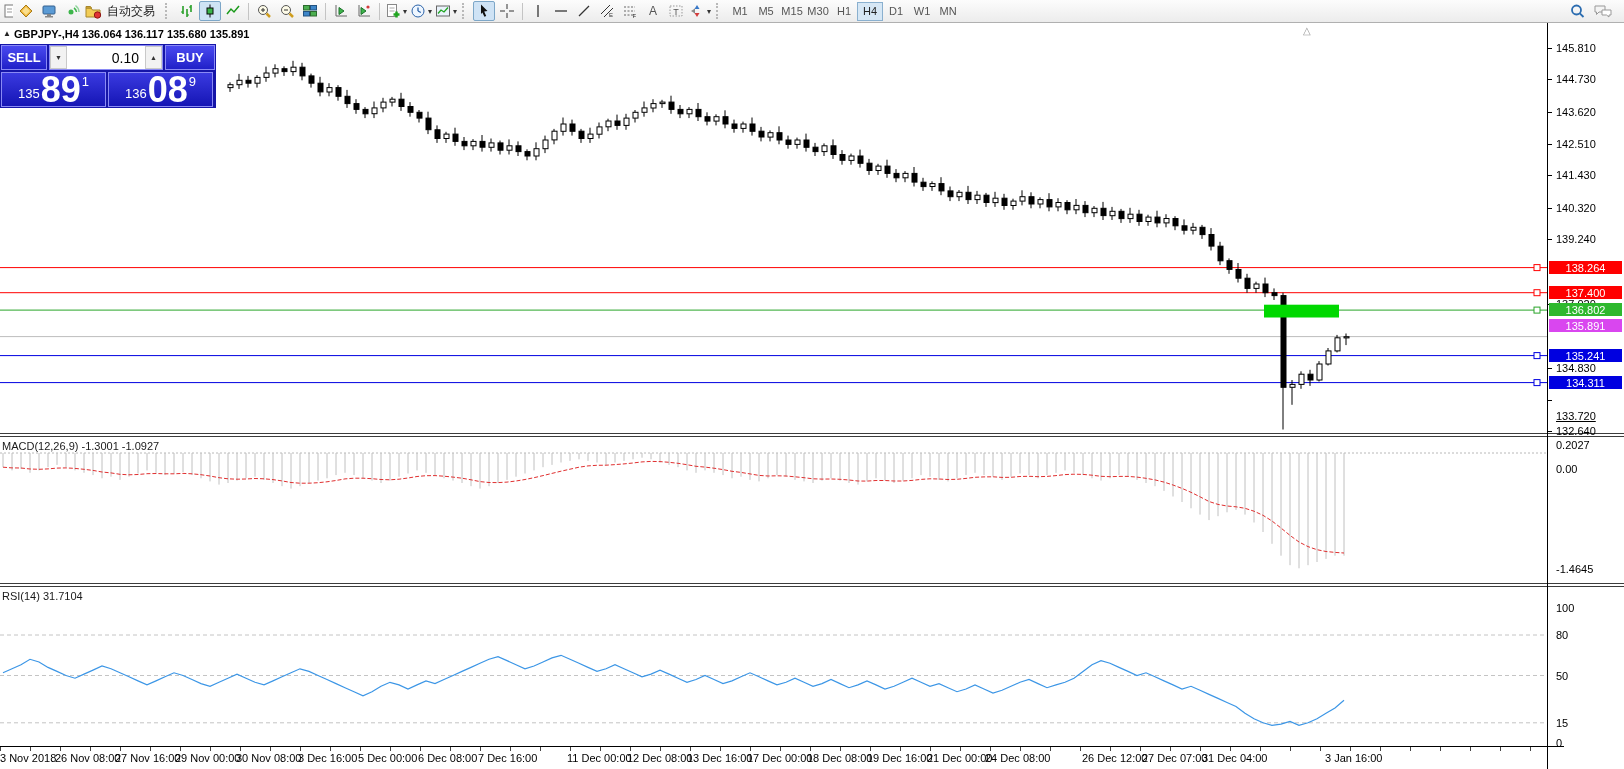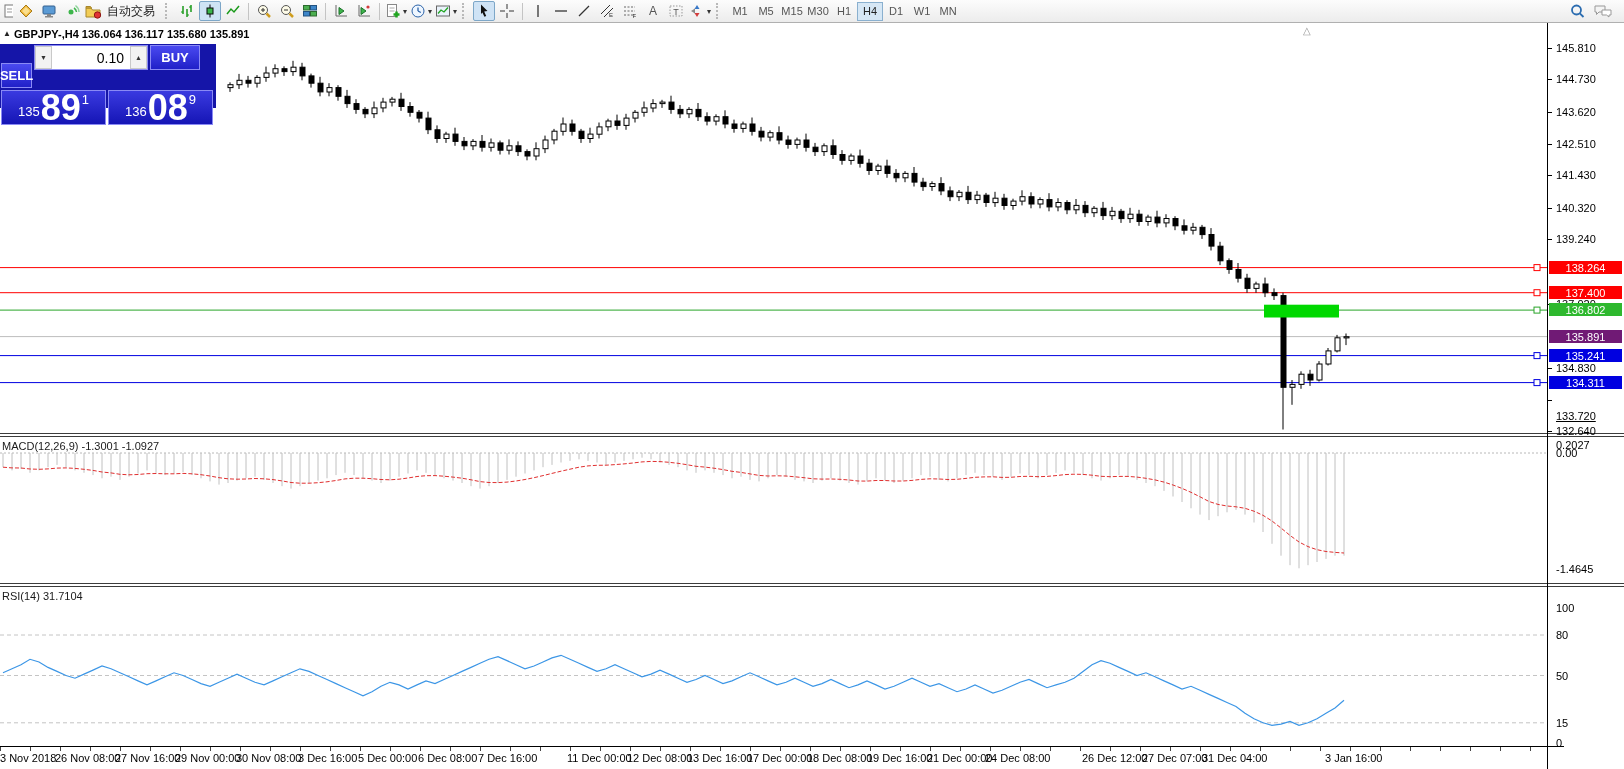--- a/index.html
+++ b/index.html
@@ -41,21 +41,21 @@
   #annotation{position:absolute;left:995px;top:284px;font-size:24px;font-weight:bold;
     color:#00e400;white-space:nowrap;letter-spacing:1px;}
   #scroll-marker{position:absolute;left:1303px;top:2px;font-size:10px;color:#999;}
   
   #trade-panel{position:absolute;left:0px;top:21px;width:216px;height:64px;background:#1515a8;
     padding:1px;box-sizing:border-box;}
   .tp-row{display:flex;gap:2px;}
   .tp-btn{height:25px;background:linear-gradient(#4a4af0,#2020c8);border:1px solid #8a8af5;
     color:#fff;font-size:13px;font-weight:bold;display:flex;align-items:center;justify-content:center;
     box-sizing:border-box;}
-  #sell-btn{width:31px;margin-top:18px;}
+  #sell-btn{width:46px;}
   #buy-btn{width:50px;}
   #vol-stepper{width:114px;height:25px;background:#fff;border:1px solid #8a8af5;display:flex;
     align-items:stretch;box-sizing:border-box;}
   .step-btn{width:17px;background:#f2f2f2;border:1px solid #c9c9c9;font-size:7px;color:#333;
     display:flex;align-items:center;justify-content:center;box-sizing:border-box;}
   #vol-input{flex:1;border:none;outline:none;text-align:right;font-size:14px;padding-right:6px;
     font-family:"Liberation Sans",sans-serif;color:#000;min-width:0;}
   .price-box{height:35px;margin-top:2px;background:linear-gradient(#3a3ae0,#1515b5);
     border:1px solid #8a8af5;color:#fff;display:flex;align-items:flex-end;justify-content:center;
     box-sizing:border-box;padding-bottom:2px;}
@@ -741,25 +741,25 @@
       <div class="ax-lbl" style="top: 275px;">137.020</div>
       <div class="ax-tick" style="top: 345px;"></div>
       <div class="ax-lbl" style="top: 339px;">134.830</div>
       <div class="ax-tick" style="top: 377px;"></div>
       <div class="ax-lbl" style="top: 387px; text-decoration: underline;">133.720</div>
       <div class="ax-tick" style="top: 408px;"></div>
       <div class="ax-lbl" style="top: 402px;">132.640</div>
       <div class="badge" style="top: 238px; background: rgb(255, 0, 0);">138.264</div>
       <div class="badge" style="top: 263px; background: rgb(255, 0, 0);">137.400</div>
       <div class="badge" style="top: 280px; background: rgb(46, 184, 46);">136.802</div>
-      <div class="badge" style="top: 307px; background: #701a75;">135.891</div>
+      <div class="badge" style="top: 296px; background: #d946ef;">135.891</div>
       <div class="badge" style="top: 326px; background: rgb(0, 0, 224);">135.241</div>
       <div class="badge" style="top: 353px; background: rgb(0, 0, 224);">134.311</div>
       <div class="ax-lbl" style="top: 416px;">0.2027</div>
-      <div class="ax-lbl" style="top: 424px;">0.00</div>
+      <div class="ax-lbl" style="top: 440px;">0.00</div>
       <div class="ax-lbl" style="top: 540px;">-1.4645</div>
       <div class="ax-lbl" style="top: 579px;">100</div>
       <div class="ax-lbl" style="top: 606px;">80</div>
       <div class="ax-lbl" style="top: 647px;">50</div>
       <div class="ax-lbl" style="top: 694px;">15</div>
       <div class="ax-lbl" style="top: 714px;">0</div>
       <div class="t-tick" style="left: 0px;"></div>
       <div class="t-tick" style="left: 30px;"></div>
       <div class="t-tick" style="left: 60px;"></div>
       <div class="t-tick" style="left: 90px;"></div>

